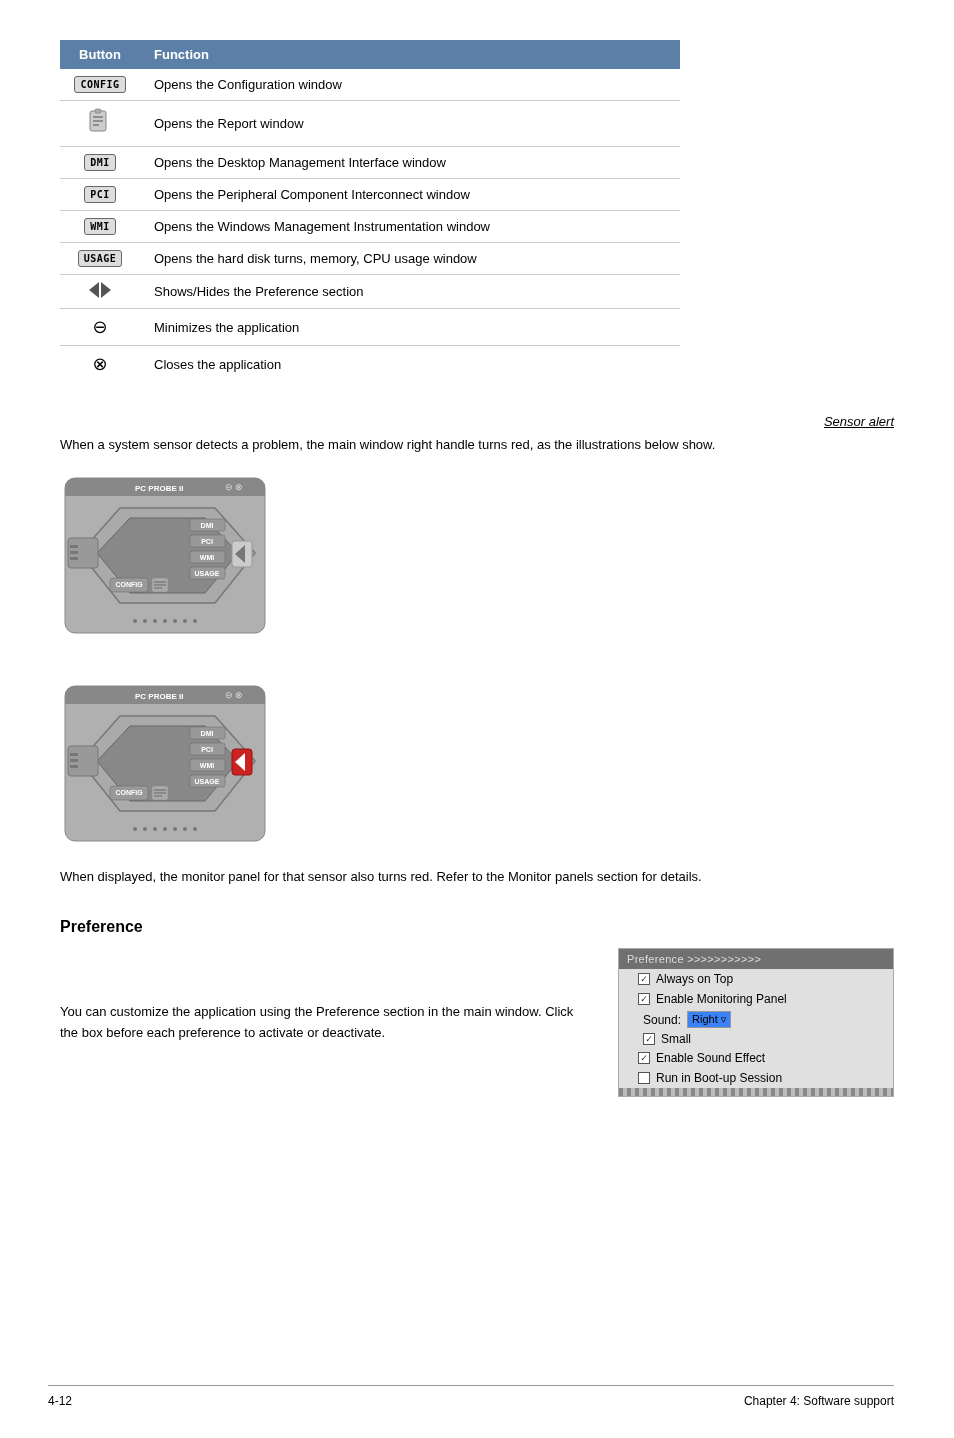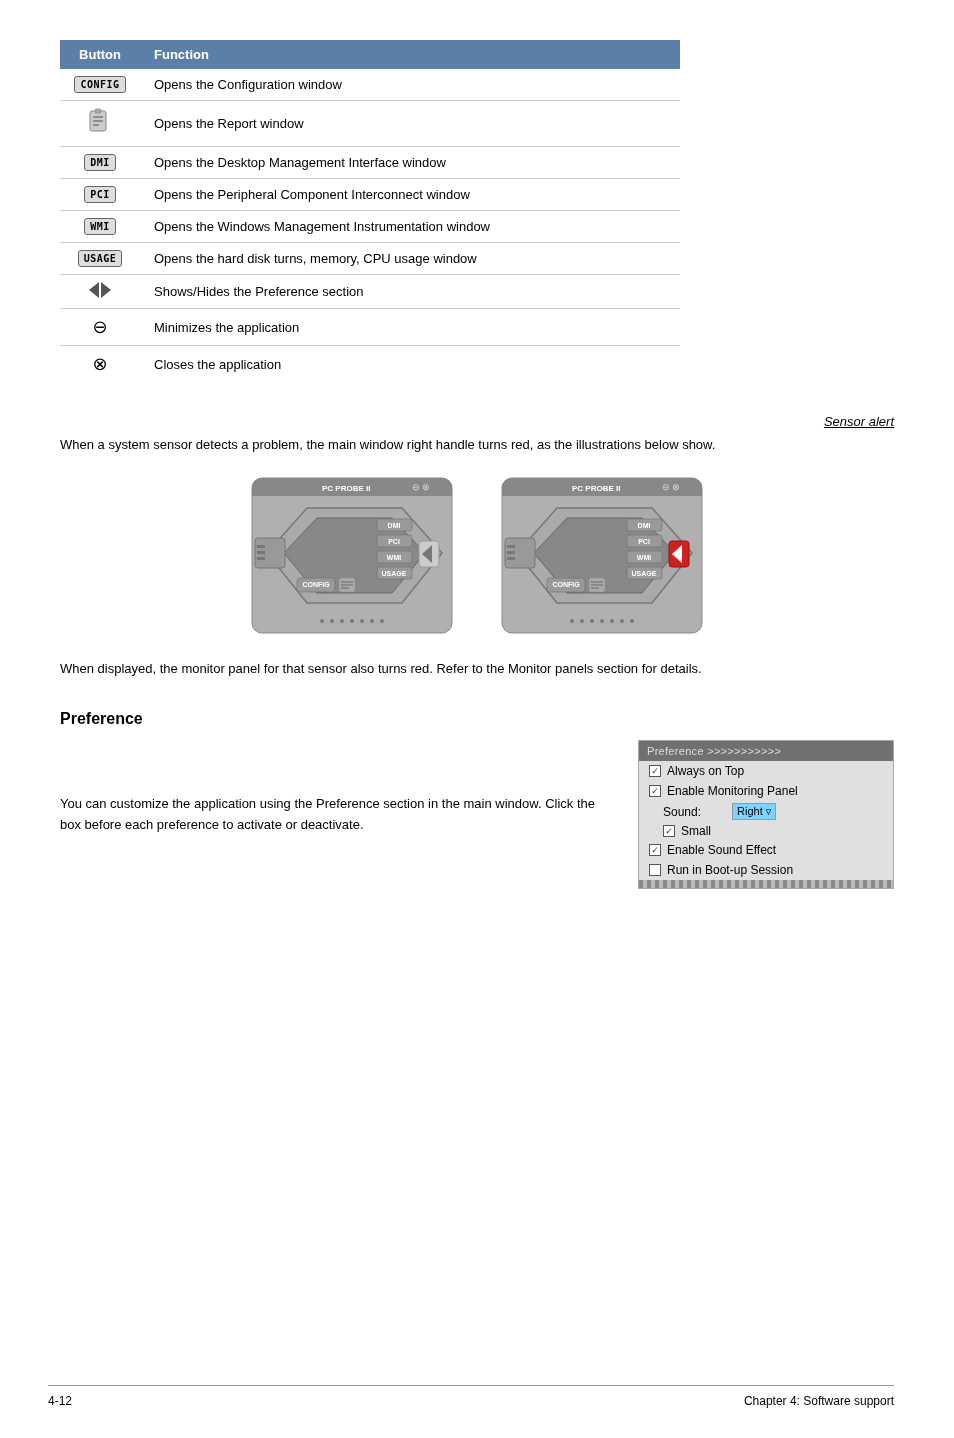--- a/index.html
+++ b/index.html
@@ -88,20 +88,21 @@
     .sensor-desc {
       margin-bottom: 18px;
       font-size: 13px;
       line-height: 1.5;
     }
     .sensor-images {
       display: flex;
       gap: 40px;
       margin-bottom: 18px;
       justify-content: center;
+      flex-direction: column;
     }
 
     
     .probe-svg {
       width: 210px;
       height: 165px;
     }
 
     .sensor-after-text {
       font-size: 13px;
@@ -122,38 +123,39 @@
       display: flex;
       gap: 30px;
       align-items: center;
     }
     .preference-text {
       font-size: 13px;
       line-height: 1.6;
       flex: 1;
     }
     .preference-panel {
-      width: 256px;
+      width: 276px;
       border: 1px solid #aaa;
       background: #e0e0e0;
       padding: 0;
       font-size: 12px;
     }
     .pref-header {
       background: #707070;
       color: #ddd;
       padding: 4px 8px;
       font-size: 11px;
       letter-spacing: 0.3px;
     }
     .pref-item {
       display: flex;
       align-items: center;
       padding: 3px 10px;
       gap: 6px;
+      margin-left: 9px;
     }
     .pref-checkbox {
       width: 12px;
       height: 12px;
       border: 1px solid #555;
       background: #fff;
       display: inline-flex;
       align-items: center;
       justify-content: center;
       flex-shrink: 0;
@@ -171,23 +173,22 @@
       align-items: center;
       padding: 2px 10px 2px 24px;
       gap: 6px;
     }
     .pref-scheme-label {
       font-size: 12px;
     }
     .pref-scheme-select {
       font-size: 11px;
       border: 1px solid #999;
-      background: #7dd3fc;
+      background: #3b82f6;
       padding: 1px 4px;
-      margin-left: 25px;
     }
     .pref-small {
       display: flex;
       align-items: center;
       padding: 2px 10px 2px 24px;
       gap: 6px;
     }
     .pref-bottom-bar {
       height: 8px;
       background: repeating-linear-gradient(

